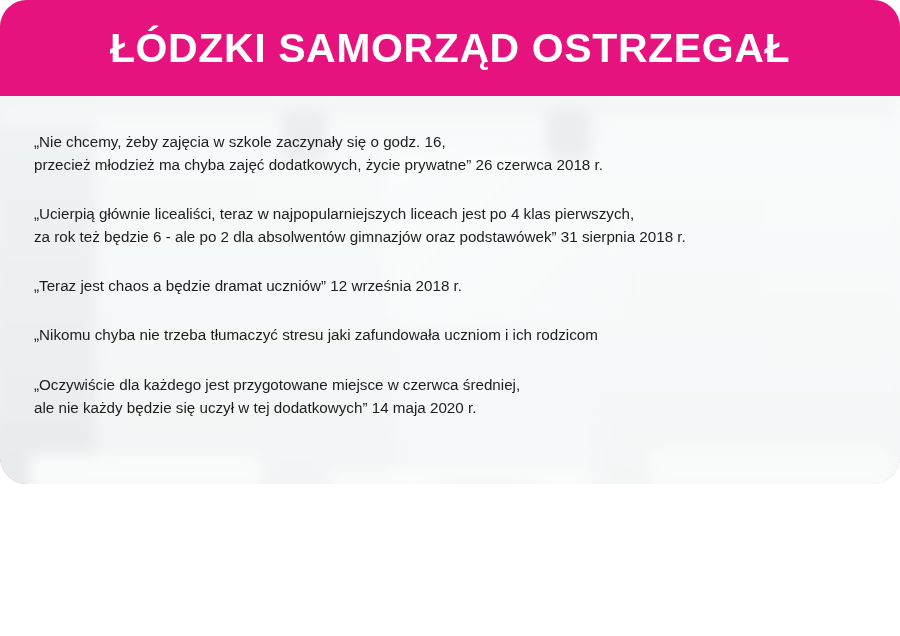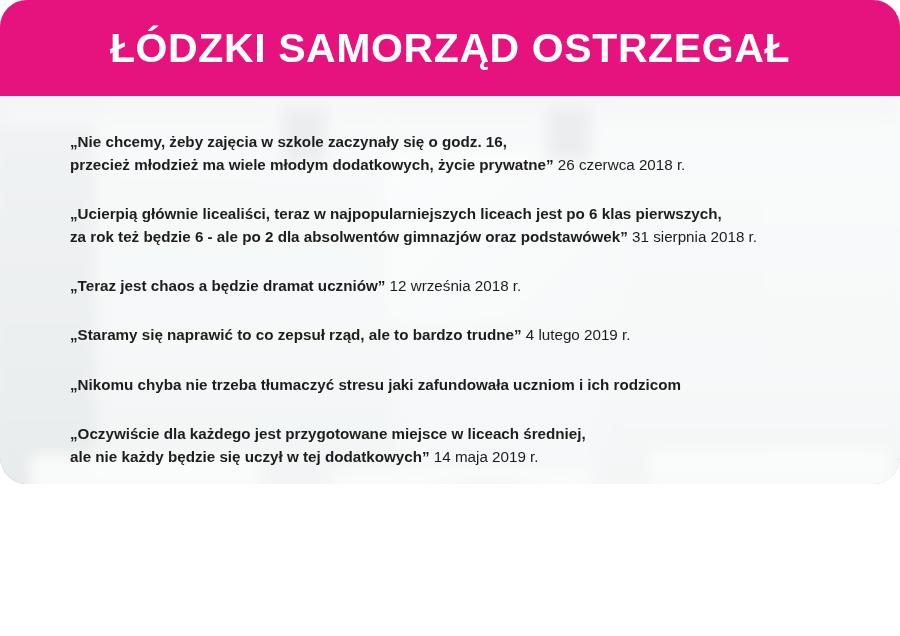--- a/index.html
+++ b/index.html
@@ -148,22 +148,21 @@
   .quote-block {
     margin-bottom: 26px;
   }
   .quote-line {
     font-size: 15.2px;
     line-height: 1.52;
     color: #1d1d1b;
     white-space: nowrap;
   }
   .q-bold {
-    font-weight: bold;
-    margin-left: 36px;
+    font-weight: normal;
   }
   .q-date {
     font-weight: normal;
     margin-top: 8px;
   }
 </style>
 </head>
 <body>
 
 <div class="poster">
@@ -188,39 +187,36 @@
   <div class="bg-wash"></div>
 
   <div class="header">
     <div class="header-title">ŁÓDZKI SAMORZĄD OSTRZEGAŁ</div>
   </div>
 
   <div class="quotes">
 
     <div class="quote-block">
       <div class="quote-line q-bold">„Nie chcemy, żeby zajęcia w szkole zaczynały się o godz. 16,</div>
-      <div class="quote-line"><span class="q-bold">przecież młodzież ma wiele młodym dodatkowych, życie prywatne”</span> <span class="q-date">26 czerwca 2018 r.</span></div>
-    </div>
-
-    <div class="quote-block">
-      <div class="quote-line q-bold">„Ucierpią głównie licealiści,  teraz w najpopularniejszych liceach jest po 6 klas pierwszych,</div>
+      <div class="quote-line"><span class="q-bold">przecież młodzież ma chyba zajęć dodatkowych, życie prywatne”</span> <span class="q-date">26 czerwca 2018 r.</span></div>
+    </div>
+
+    <div class="quote-block">
+      <div class="quote-line q-bold">„Ucierpią głównie licealiści,  teraz w najpopularniejszych liceach jest po 4 klas pierwszych,</div>
       <div class="quote-line"><span class="q-bold">za rok też będzie 6 - ale po 2 dla absolwentów gimnazjów oraz podstawówek”</span> <span class="q-date">31 sierpnia 2018 r.</span></div>
     </div>
 
     <div class="quote-block">
       <div class="quote-line"><span class="q-bold">„Teraz jest chaos a będzie dramat uczniów”</span> <span class="q-date">12 września 2018 r.</span></div>
     </div>
 
-    <div class="quote-block">
-      <div class="quote-line"><span class="q-bold">„Staramy się naprawić to co zepsuł rząd, ale to bardzo trudne”</span> <span class="q-date">4 lutego 2019 r.</span></div>
-    </div>
 
     <div class="quote-block">
       <div class="quote-line q-bold">„Nikomu chyba nie trzeba tłumaczyć stresu jaki zafundowała  uczniom i ich rodzicom</div>
     </div>
 
     <div class="quote-block">
-      <div class="quote-line q-bold">„Oczywiście dla każdego jest przygotowane miejsce w liceach średniej,</div>
-      <div class="quote-line"><span class="q-bold">ale nie każdy będzie się uczył w tej dodatkowych”</span> <span class="q-date">14 maja 2019 r.</span></div>
+      <div class="quote-line q-bold">„Oczywiście dla każdego jest przygotowane miejsce w czerwca średniej,</div>
+      <div class="quote-line"><span class="q-bold">ale nie każdy będzie się uczył w tej dodatkowych”</span> <span class="q-date">14 maja 2020 r.</span></div>
     </div>
 
   </div>
 </div>
 
 </body></html>

